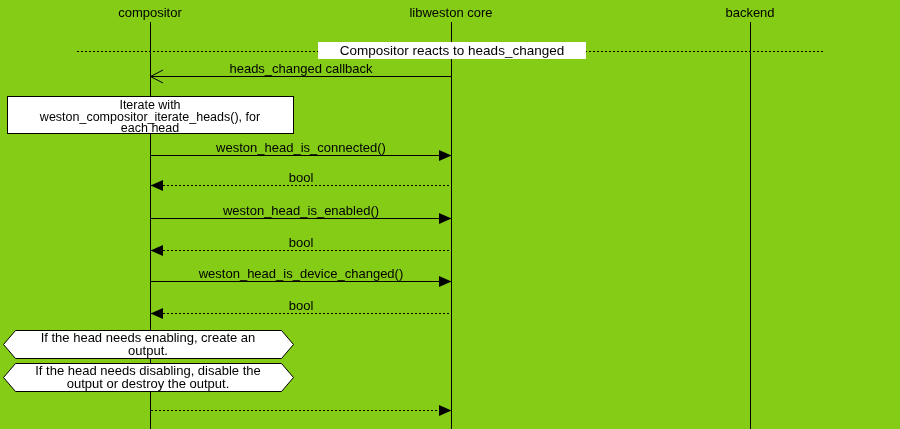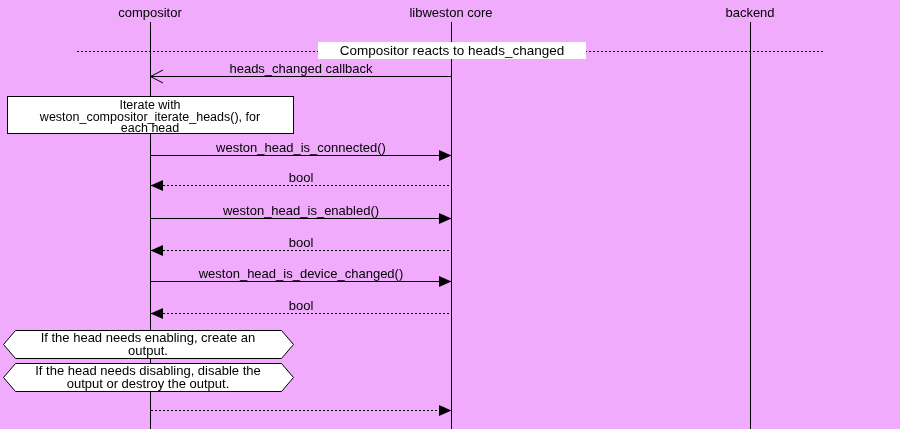--- a/index.html
+++ b/index.html
@@ -4,21 +4,21 @@
 <style>
   html, body {
     margin: 0;
     padding: 0;
     background: #ffffff;
   }
   .stage {
     position: relative;
     width: 900px;
     height: 429px;
-    background: #f0abfc;
+    background: #84cc16;
     overflow: hidden;
   }
   svg {
     display: block;
     font-family: "Liberation Sans", "DejaVu Sans", sans-serif;
   }
   .label {
     font-size: 13px;
     fill: #000000;
   }

